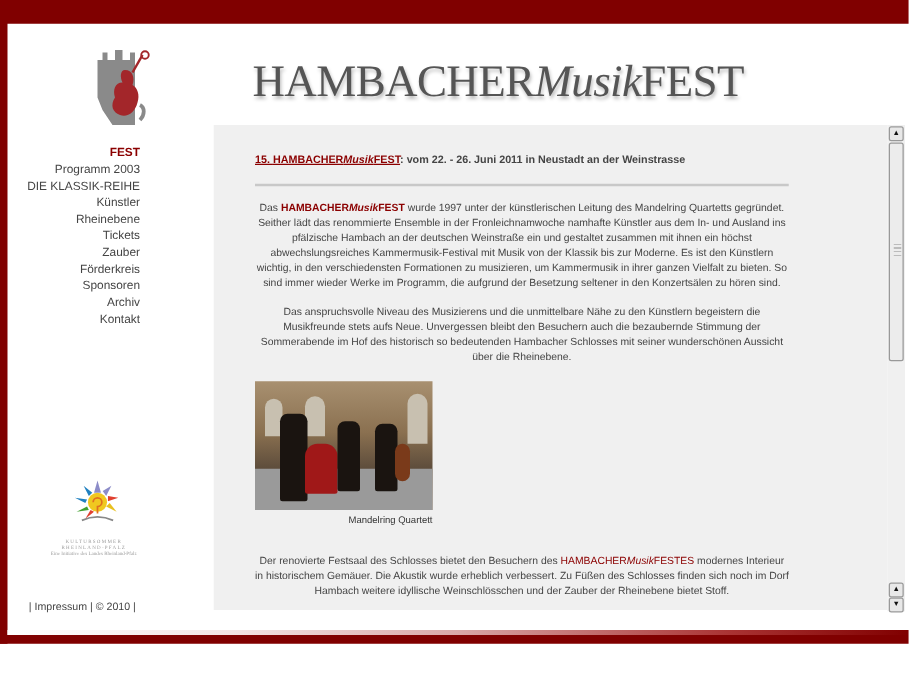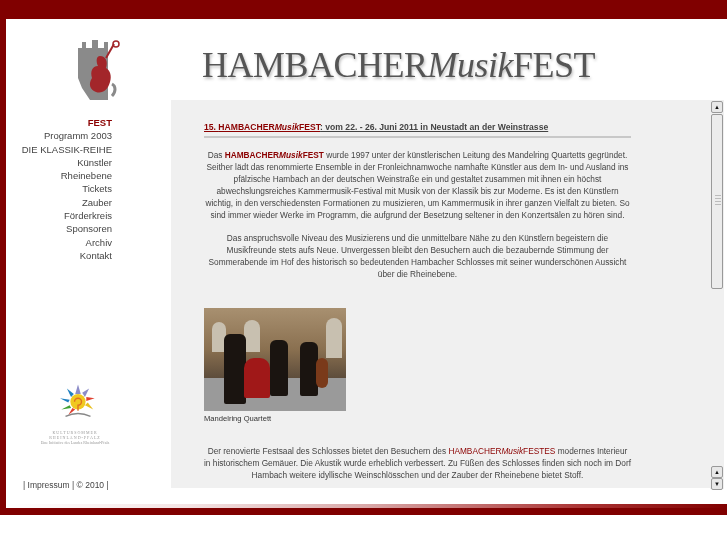--- a/index.html
+++ b/index.html
@@ -23,31 +23,31 @@
 
   .sponsor-logo { position: absolute; left: 48px; top: 383px; width: 60px; height: 72px; }
   .sponsor-text { position: absolute; left: 40px; top: 430px; width: 70px; text-align: center;
     font-family: "Liberation Serif", serif; color: #999; font-size: 4px; line-height: 5px; letter-spacing: 1px; }
   .footer-links { position: absolute; left: 23px; top: 480px; font-size: 8.5px; color: #444; white-space: nowrap; }
   .footer-links a { color: #444; text-decoration: none; }
 
   .content { position: absolute; left: 171px; top: 100px; width: 539px; height: 388px; overflow: hidden;
     background: #f0f0f0; }
   .content-inner { position: absolute; left: 33px; top: 22px; width: 427px; }
-  .kicker { font-size: 8.6px; font-weight: bold; color: #444; white-space: nowrap; padding-bottom: 4px;
-    border-bottom: 2px solid #c8c8c8; text-decoration: underline; }
+  .kicker { font-size: 8.6px; font-weight: bold; color: #444; white-space: nowrap; padding-bottom: 15px;
+    border-bottom: 2px solid #c8c8c8; }
   .brand { color: #8b0000; text-decoration: underline; text-decoration-color: #8b0000; }
   .brand i { font-style: italic; }
   .headline { margin-top: 12px; font-size: 14.5px; color: #444; white-space: nowrap; }
   .para { margin-top: 11px; font-size: 8.3px; line-height: 12px; color: #444; text-align: center; }
   .para .brand-strong { color: #8b0000; font-weight: bold; text-decoration: none; }
   .para .brand-plain { color: #8b0000; text-decoration: none; }
   .para .brand-strong i, .para .brand-plain i { font-style: italic; }
 
-  .gallery { display: flex; gap: 2px; margin-top: 28px; }
+  .gallery { display: flex; gap: 2px; margin-top: 14px; text-align: right; }
   .gallery figure { width: 142px; }
   .photo { width: 142px; height: 103px; position: relative; overflow: hidden; }
   .photo.quartet { background: linear-gradient(to bottom, #a89070 0%, #8a7050 40%, #5a4a3a 70%, #7a6a5a 100%); }
   .photo.vineyard { background: linear-gradient(to bottom, #4a5060 0%, #7a8090 28%, #6a7080 35%, #8a7a30 45%, #a04010 65%, #602010 100%); }
   .photo.castle { background: #050505; }
   .castle-bldg { position: absolute; left: 32px; top: 12px; width: 58px; height: 56px;
     background: linear-gradient(to bottom, #d8a020, #b07010); }
   .castle-light { position: absolute; left: 44px; top: 90px; width: 4px; height: 4px; border-radius: 2px; background: #eee; }
   .figure-person { position: absolute; background: #1a1410; border-radius: 6px 6px 2px 2px; }
   .figure-dress { position: absolute; background: #a01818; border-radius: 10px 10px 2px 2px; }

